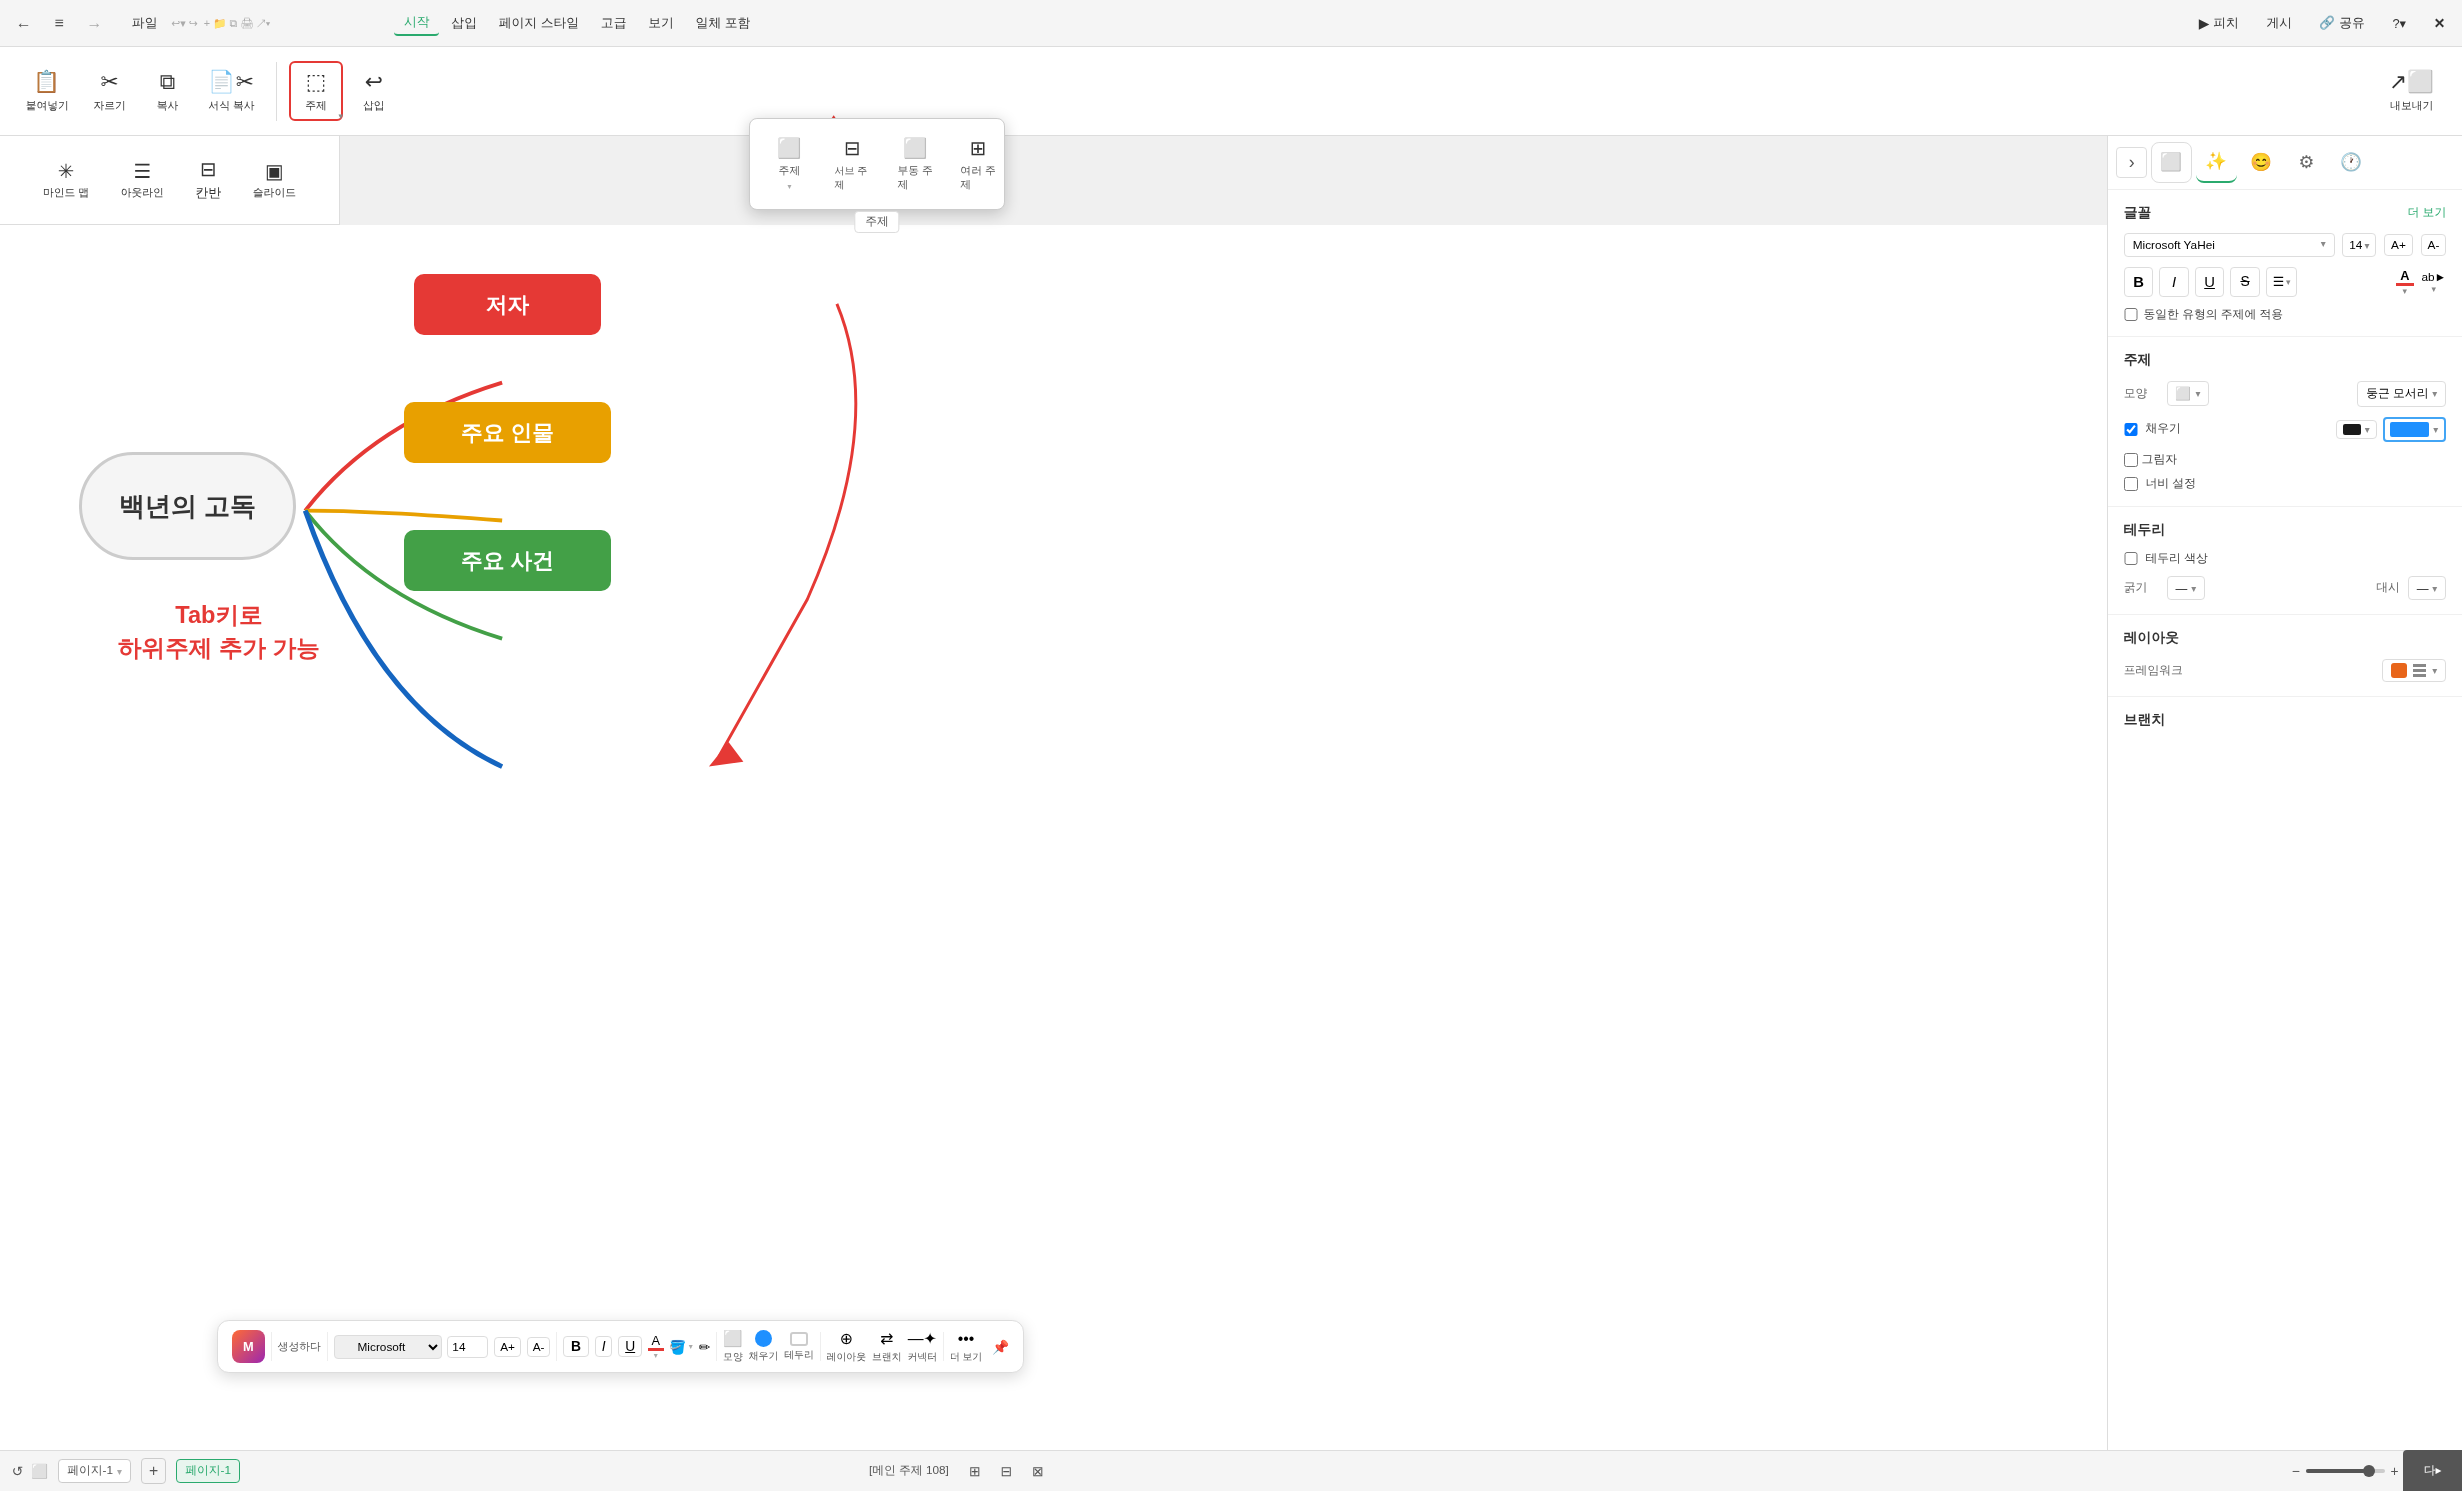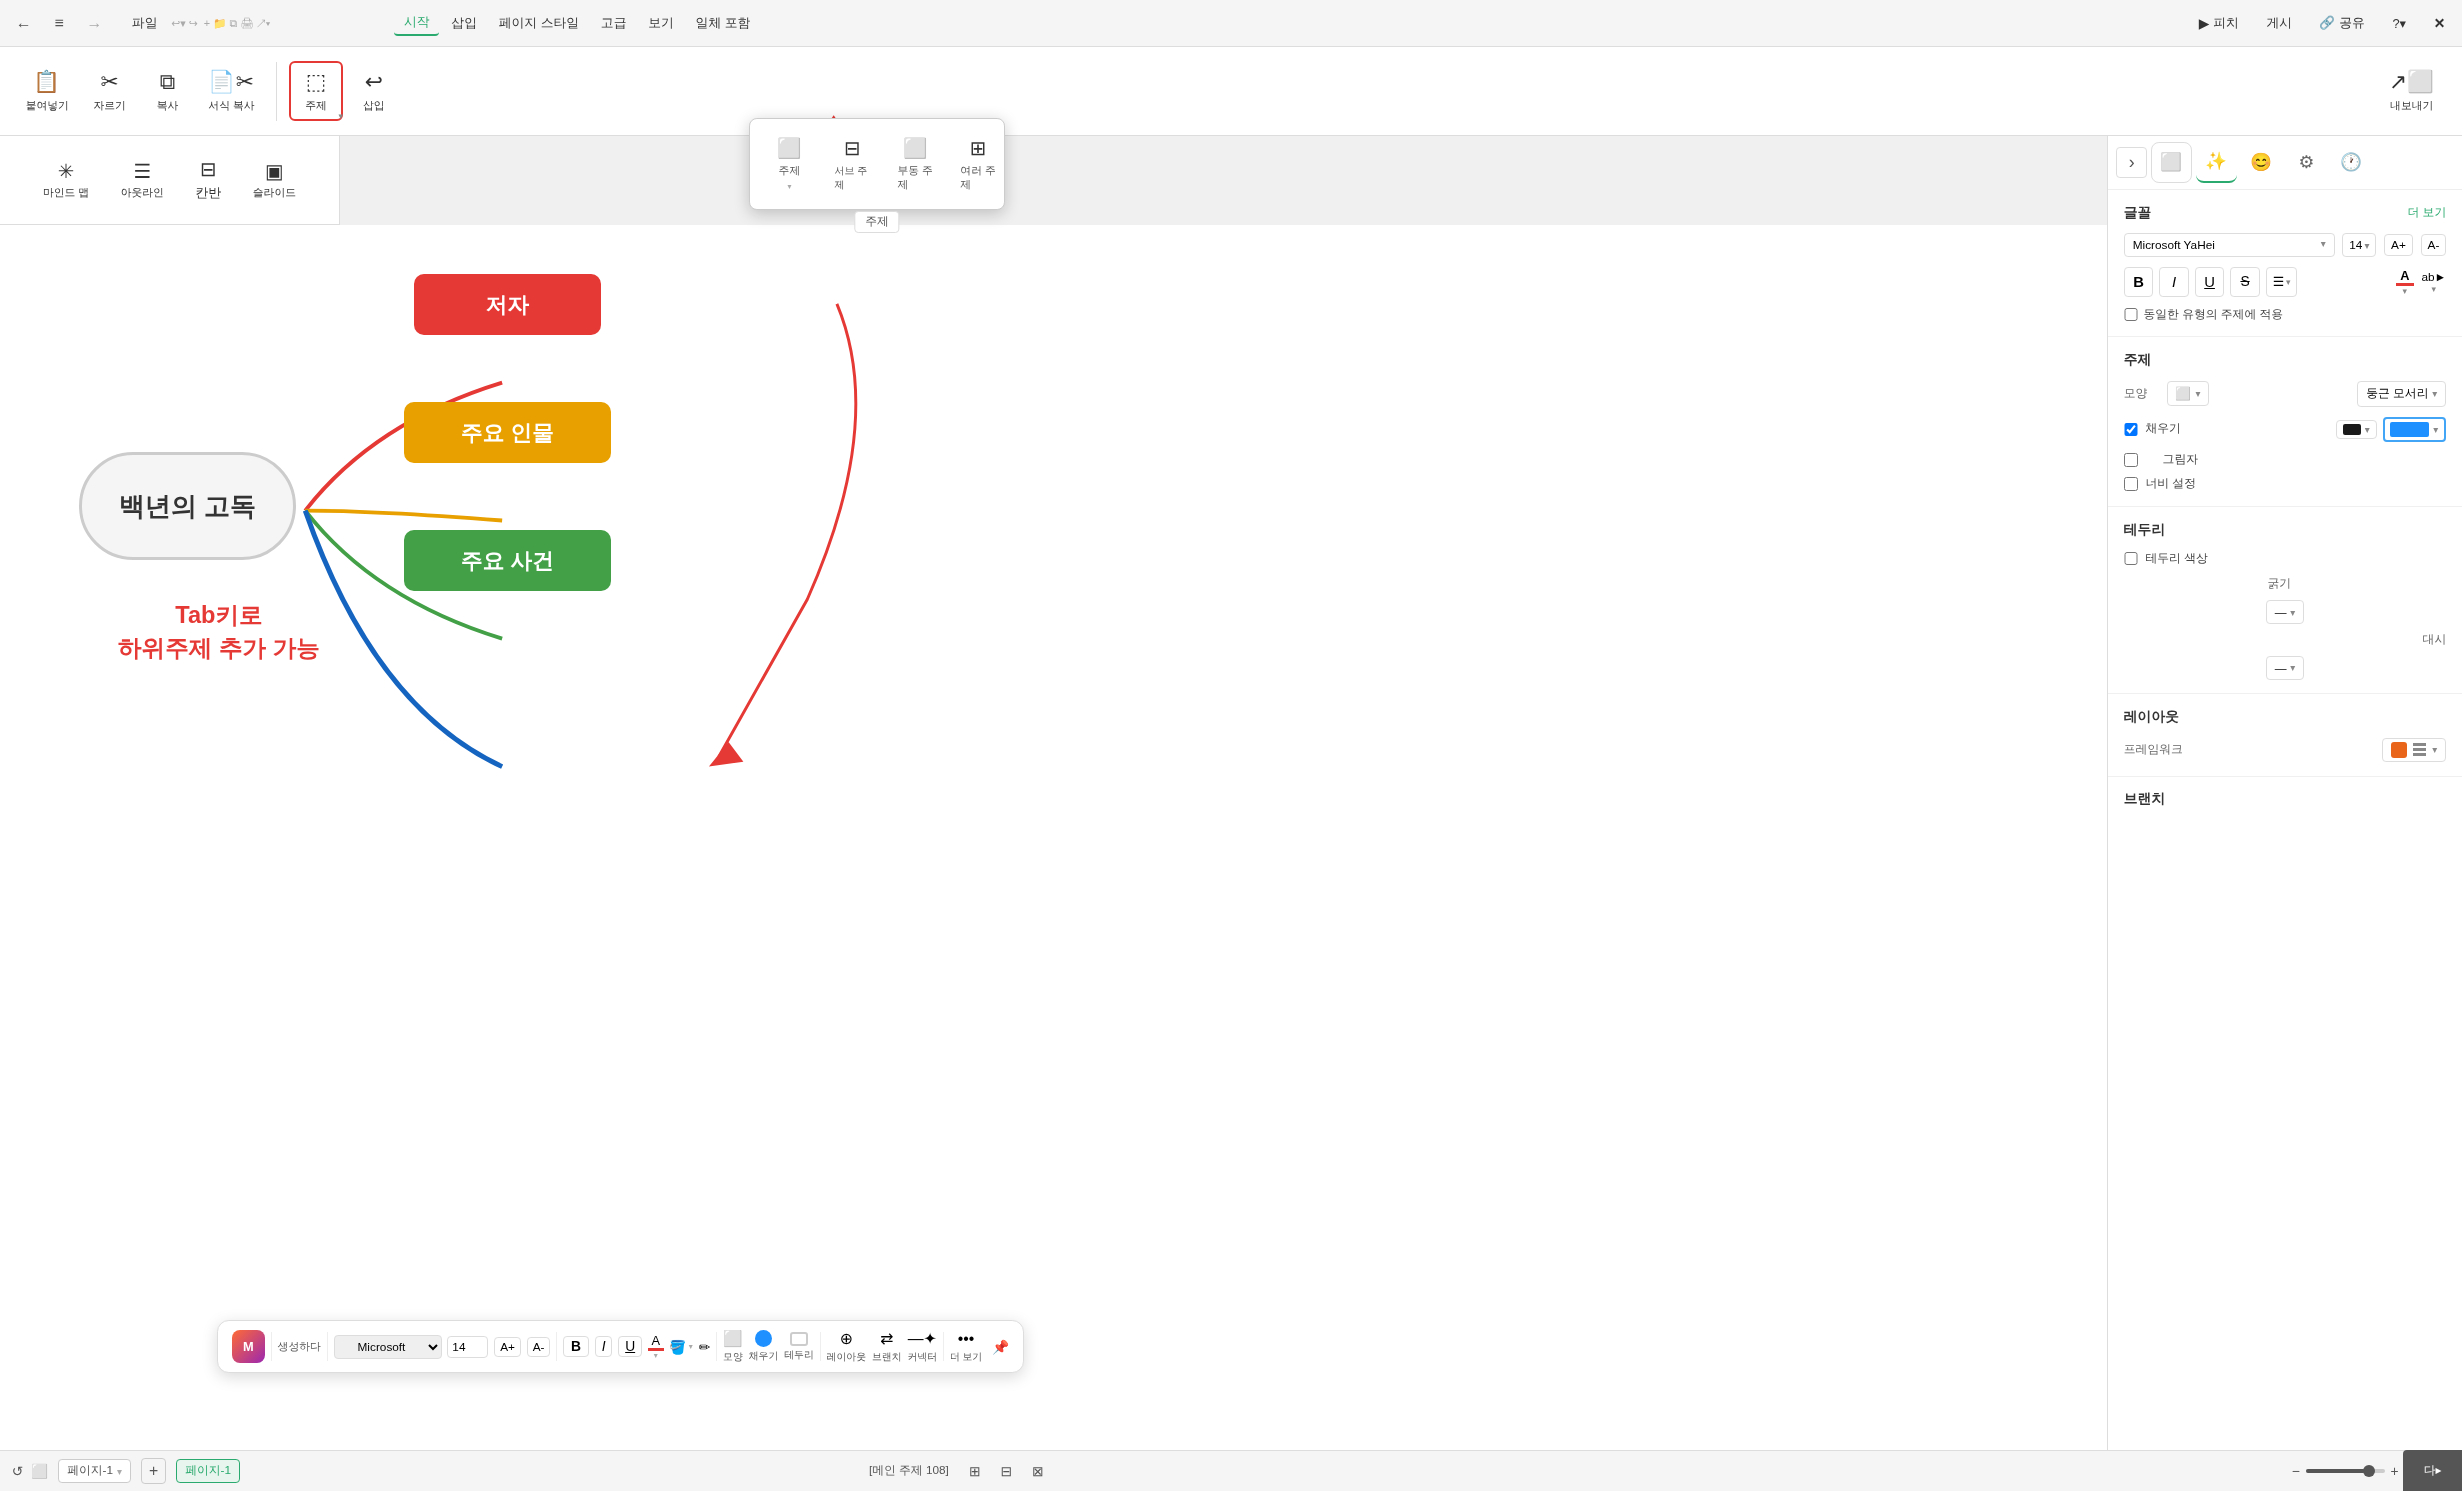--- a/index.html
+++ b/index.html
@@ -393,40 +393,40 @@
           <div style="width:17.7px; height:11.8px; background:#1a1a1a; border-radius:2px;"></div>
           <span style="font-size:9.9px; color:#888;">▾</span>
         </div>
         <div style="display:flex; align-items:center; border:2px solid #42a5f5; border-radius:3.9px; padding:3px 5.9px; cursor:pointer; gap:3.9px;">
           <div style="width:39px; height:15.8px; background:#1e90ff; border-radius:2px;"></div>
           <span style="font-size:9.9px; color:#888;">▾</span>
         </div>
       </div>
     </div>
 
-    <div style="display:flex; align-items:center; gap:25px; margin-bottom:7.9px;">
+    <div style="display:flex; align-items:center; gap:4px; margin-bottom:7.9px;">
       <input type="checkbox" style="width: 13.8px; height: 13.8px; cursor: pointer;">
       <span style="font-size:11.8px; color:#444;">그림자</span>
     </div>
 
     <div style="display:flex; align-items:center; gap:7.9px;">
       <input type="checkbox" style="width: 13.8px; height: 13.8px; cursor: pointer;">
       <span style="font-size:11.8px; color:#444;">너비 설정</span>
     </div>
   </div>
 
   <div style="padding:13.8px 15.8px; border-bottom:1px solid #f0f0f0;">
     <div style="font-size:13.8px; font-weight:bold; color:#333; margin-bottom:11.8px;">테두리</div>
 
     <div style="display:flex; align-items:center; gap:7.9px; margin-bottom:9.9px;">
       <input type="checkbox" style="width: 13.8px; height: 13.8px; cursor: pointer;">
       <span style="font-size:11.8px; color:#444;">테두리 색상</span>
     </div>
 
-    <div style="display:flex; align-items:center; gap:7.9px;flex-direction:column;">
+    <div style="display:flex; align-items:center; gap:7.9px;">
       <span style="font-size:11.8px; color:#666; min-width:35px;">굵기</span>
       <div style="display:flex; align-items:center; border:1px solid #ddd; border-radius:3.9px; padding:3.9px 7.9px; cursor:pointer; gap:3.9px;">
         <span style="font-size:11.8px;">—</span>
         <span style="font-size:9.9px; color:#888;">▾</span>
       </div>
       <span style="font-size:11.8px; color:#666; margin-left:auto;">대시</span>
       <div style="display:flex; align-items:center; border:1px solid #ddd; border-radius:3.9px; padding:3.9px 7.9px; cursor:pointer; gap:3.9px;">
         <span style="font-size:11.8px;">—</span>
         <span style="font-size:9.9px; color:#888;">▾</span>
       </div>

